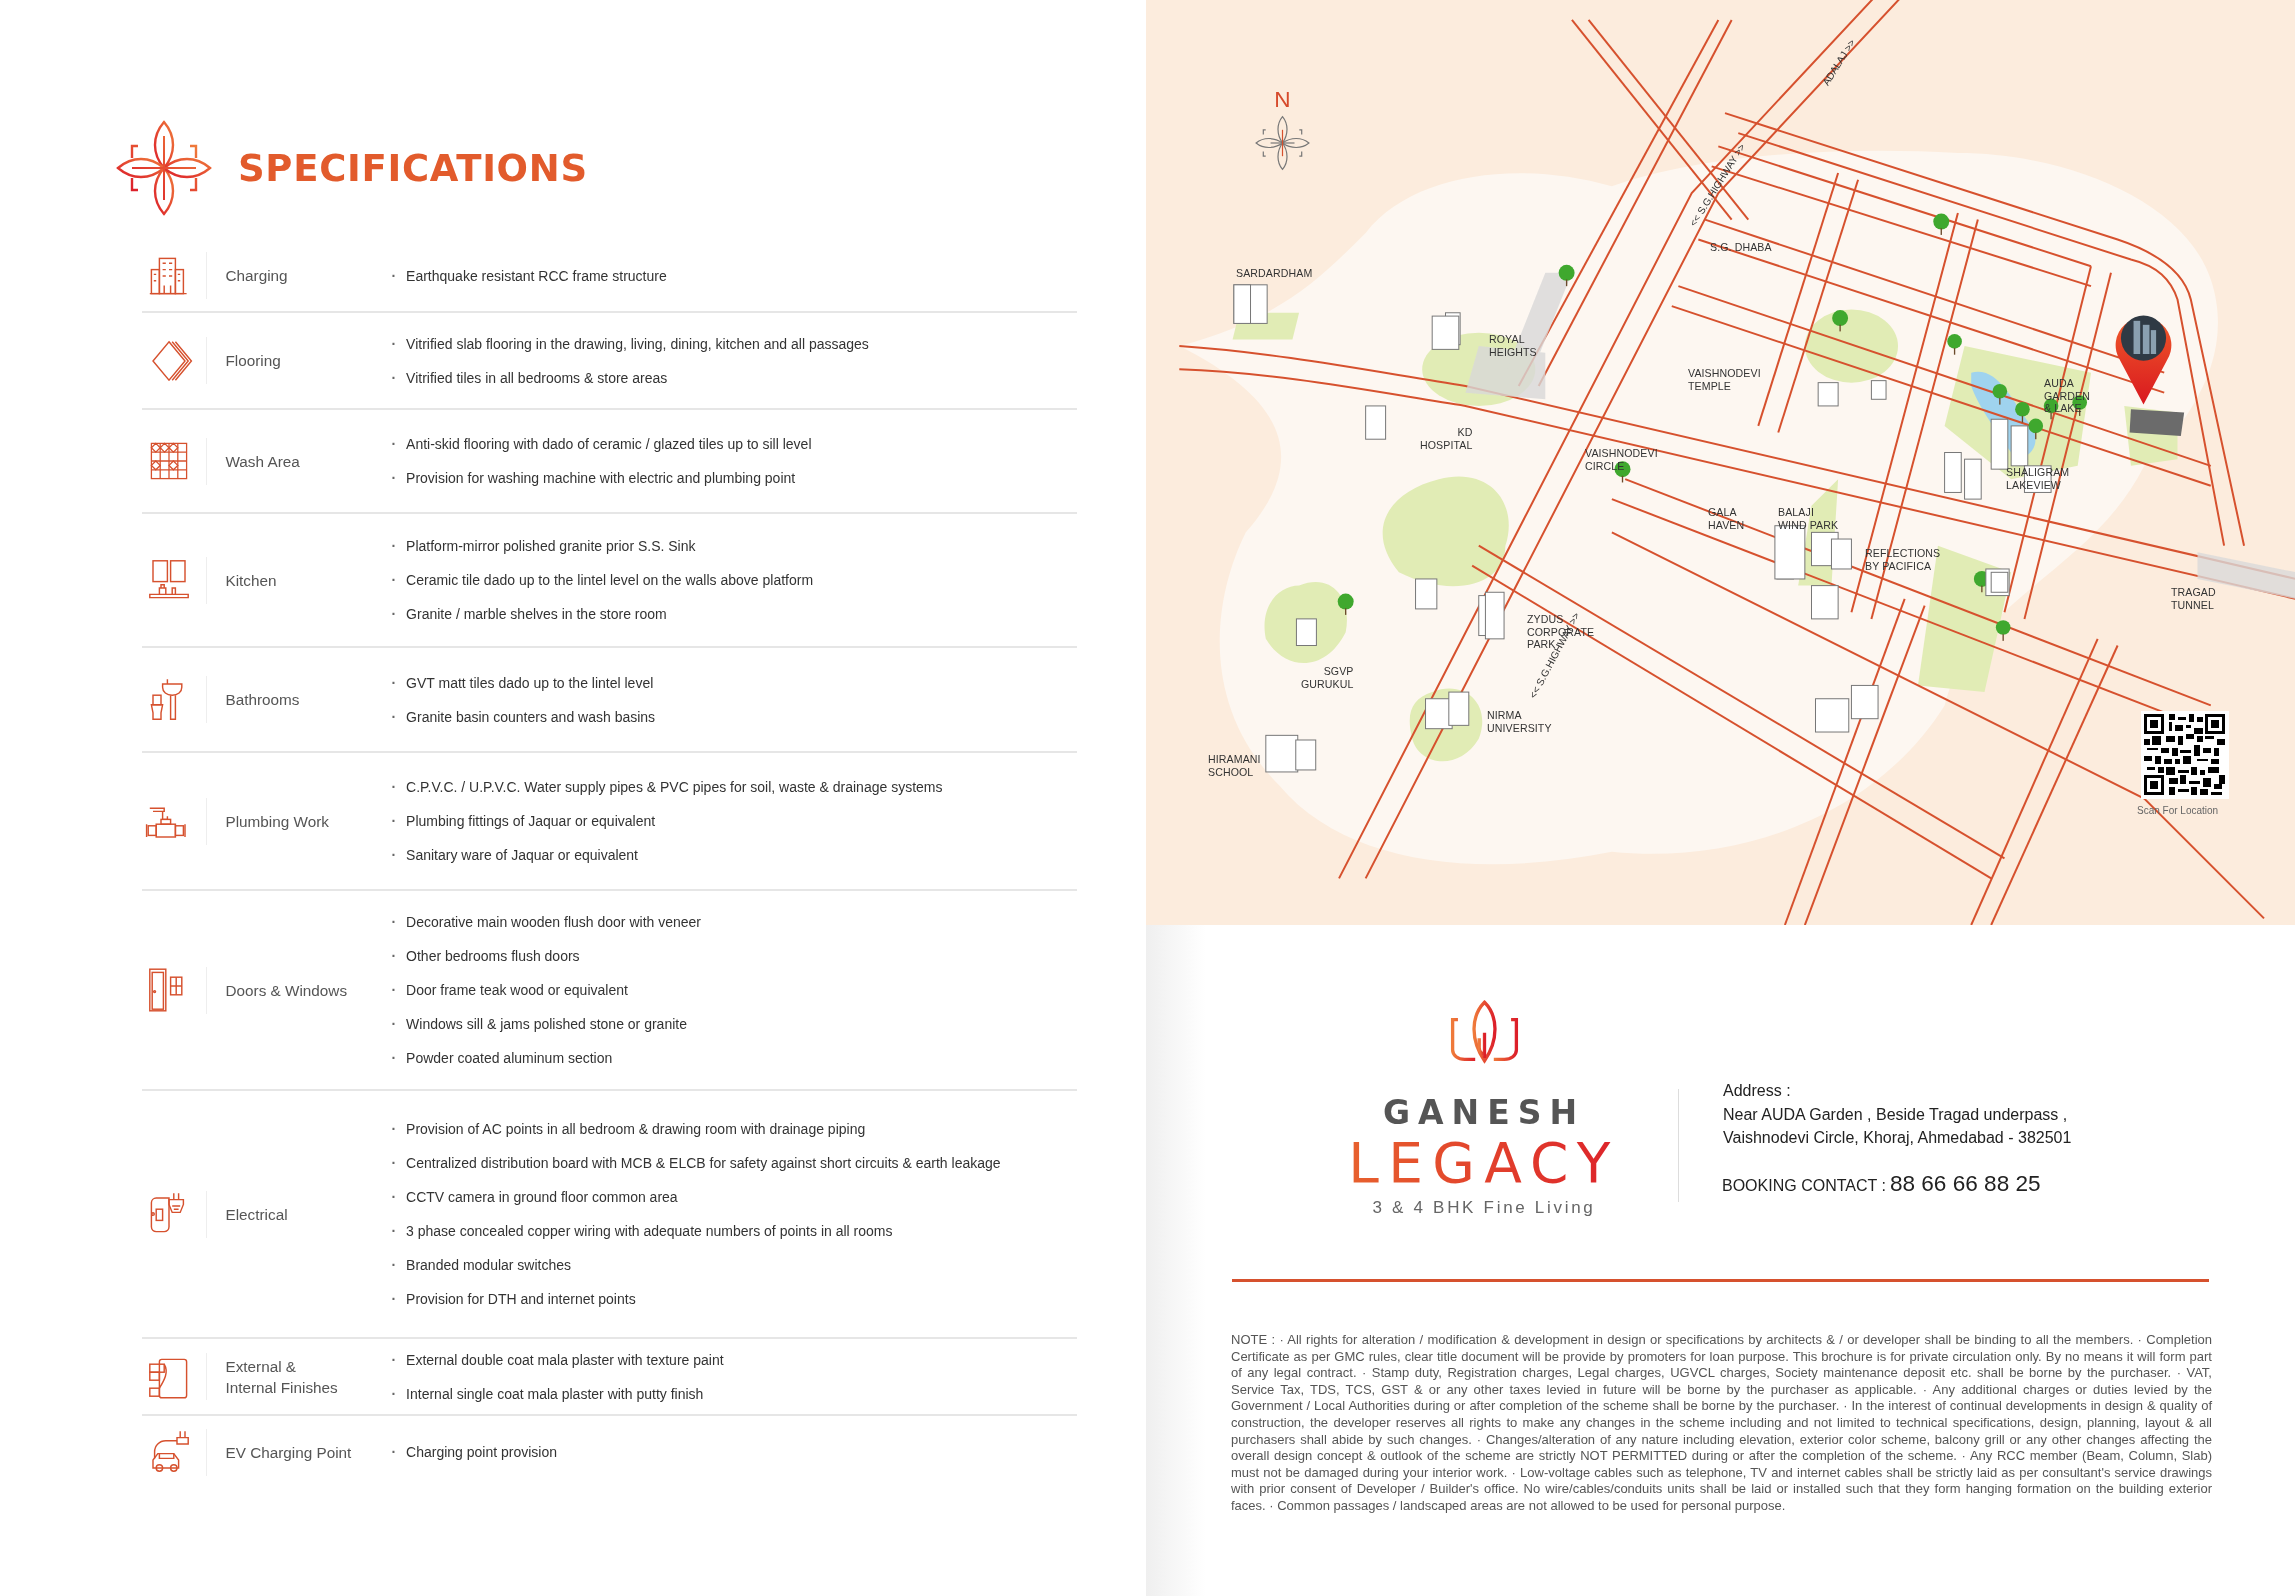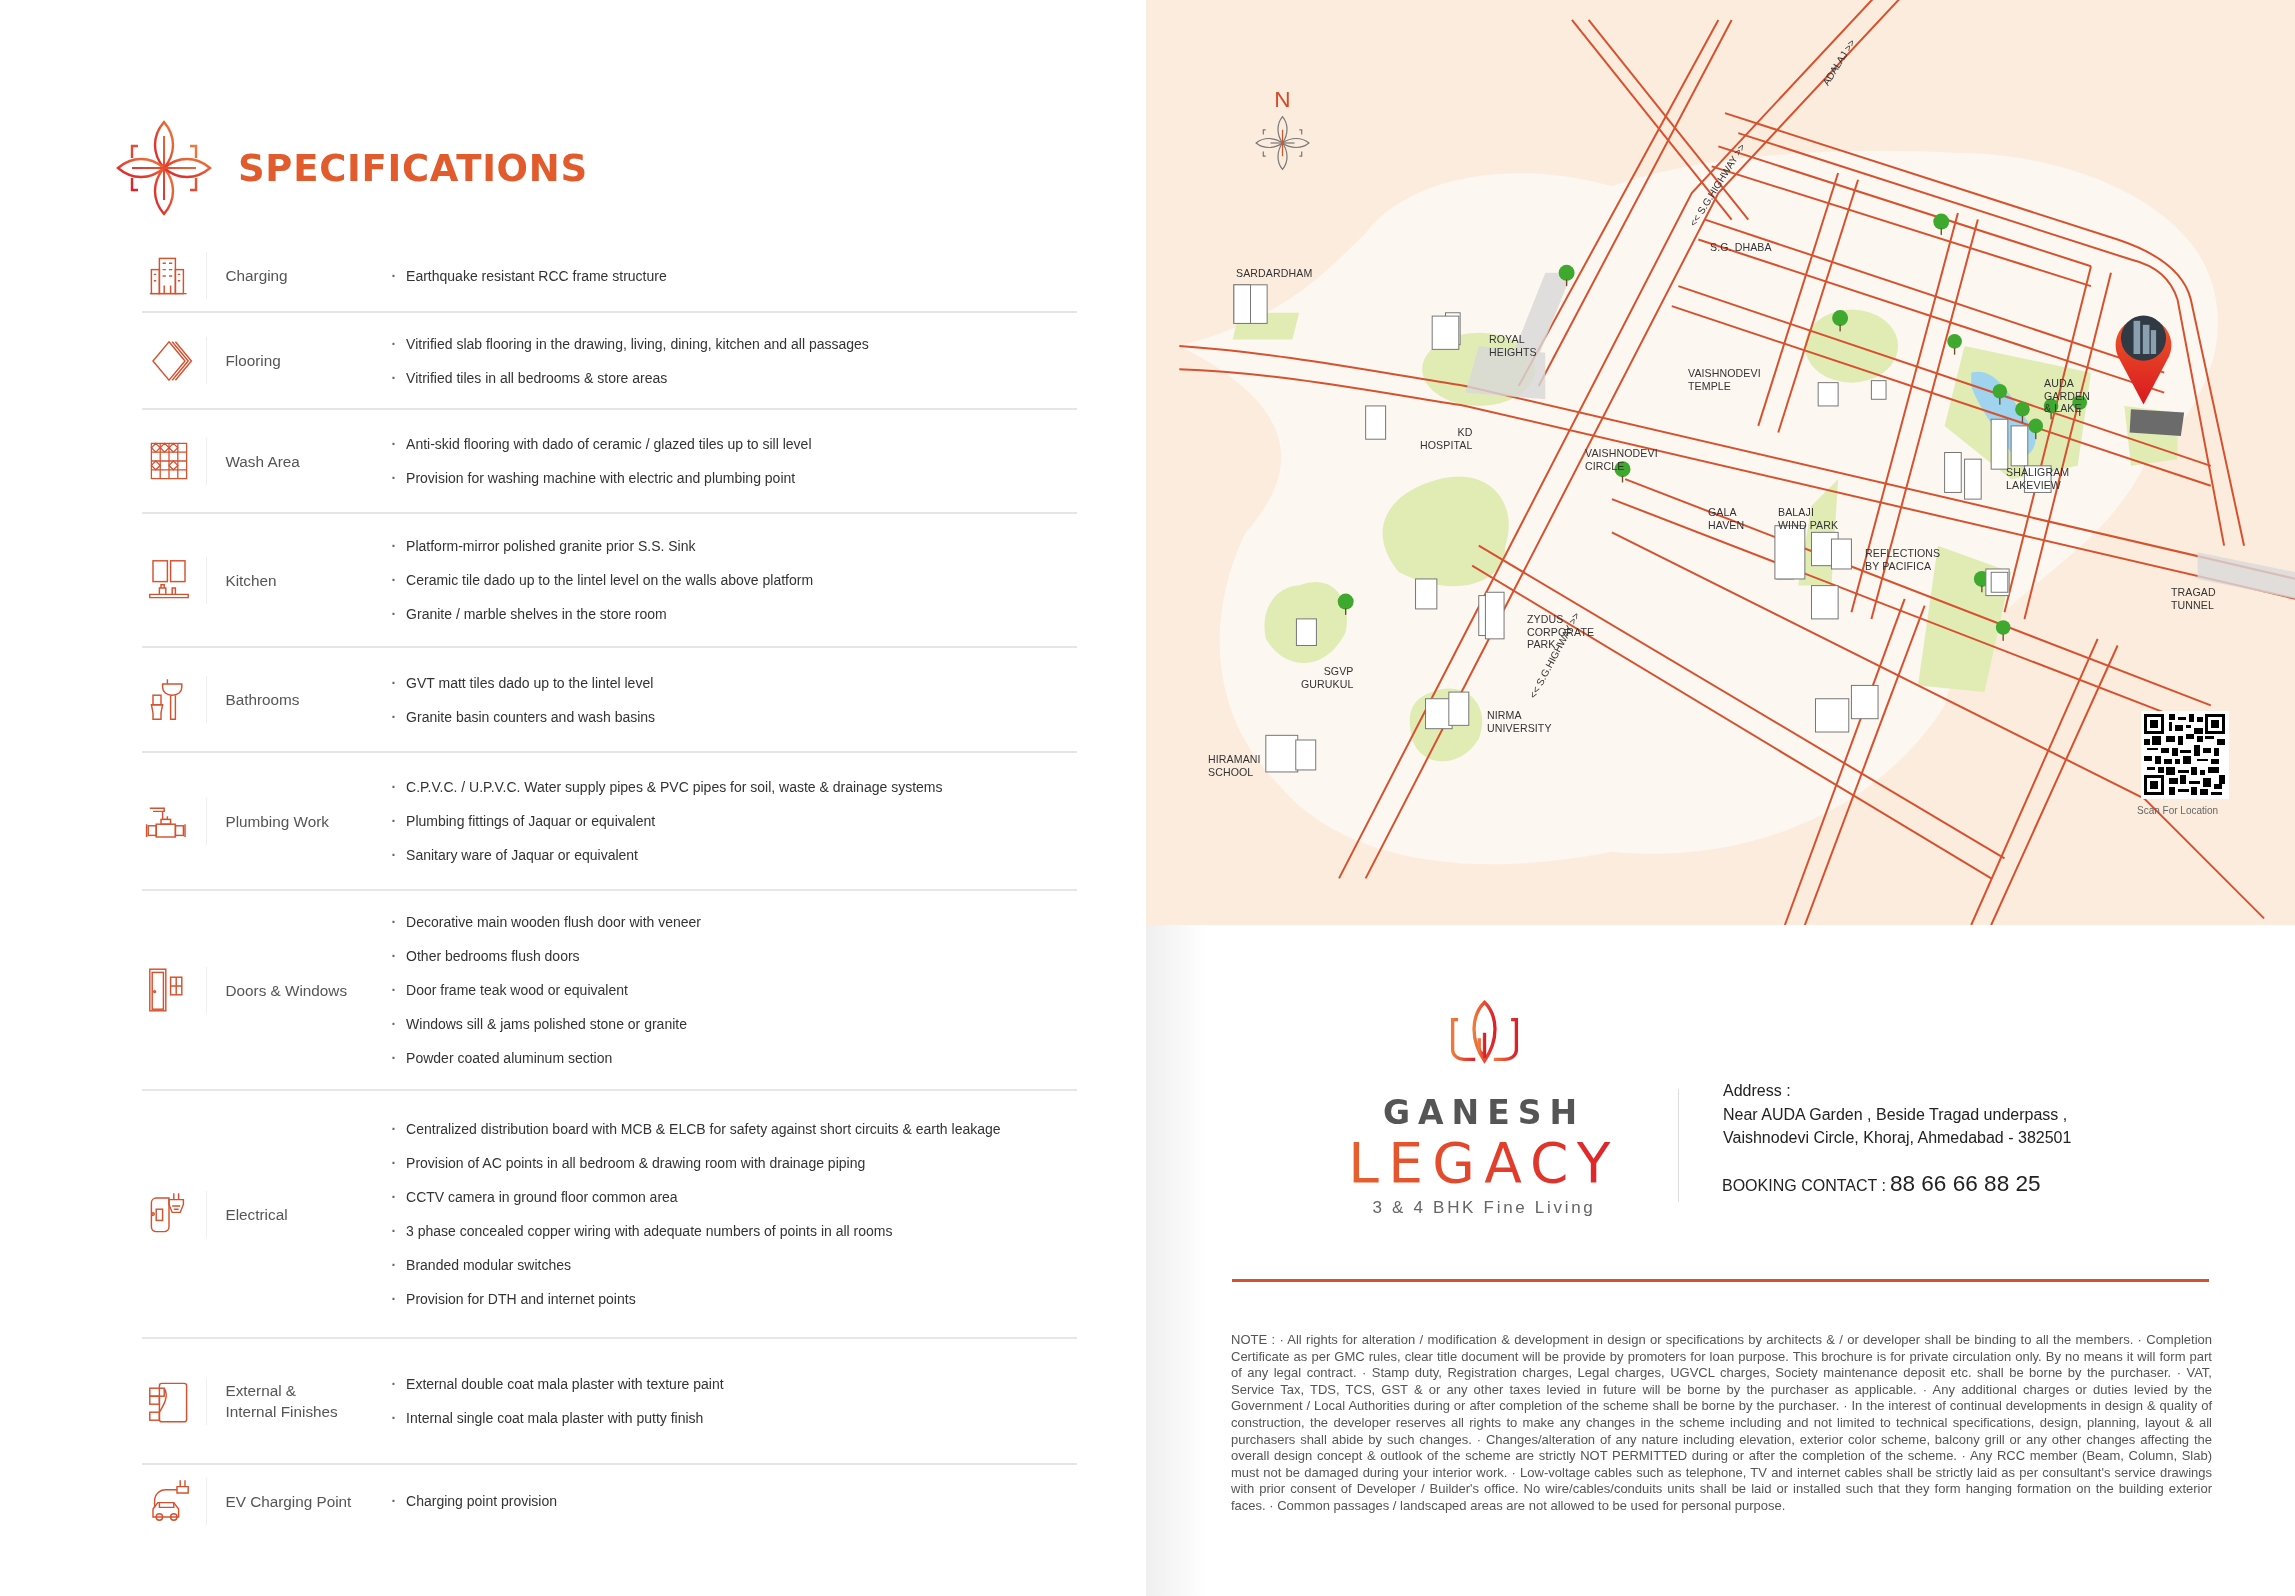--- a/index.html
+++ b/index.html
@@ -225,30 +225,30 @@
               <rect x="14" y="24" width="8" height="14"></rect>
               <circle cx="10" cy="30" r="1.6"></circle>
               <path d="M36 4v8M42 4v8M30 12h18v6l-4 10h-10l-4-10z"></path>
               <path d="M34 20h10M36 24h6"></path>
             </g>
           </svg>
         </div>
       <div class="spec-divider"></div>
       <div class="spec-label">Electrical</div>
       <ul class="spec-items">
+        <li>Provision of AC points in all bedroom &amp; drawing room with drainage piping</li>
         <li>Centralized distribution board with MCB &amp; ELCB for safety against short circuits &amp; earth leakage</li>
-        <li>Provision of AC points in all bedroom &amp; drawing room with drainage piping</li>
         <li>CCTV camera in ground floor common area</li>
         <li>3 phase concealed copper wiring with adequate numbers of points in all rooms</li>
         <li>Branded modular switches</li>
         <li>Provision for DTH and internet points</li>
       </ul>
     </div>
 
-    <div class="spec-row" style="height:126px;">
+    <div class="spec-row" style="height:77px;">
       <div class="spec-icon">
           <svg viewBox="0 0 60 60">
             <g fill="none" stroke="#d6512e" stroke-width="1.8">
               <rect x="18" y="8" width="34" height="48" rx="3"></rect>
               <rect x="6" y="14" width="18" height="10"></rect>
               <rect x="6" y="24" width="12" height="10"></rect>
               <rect x="6" y="44" width="12" height="10"></rect>
               <path d="M24 14c6 10 0 20-6 30"></path>
             </g>
           </svg>

